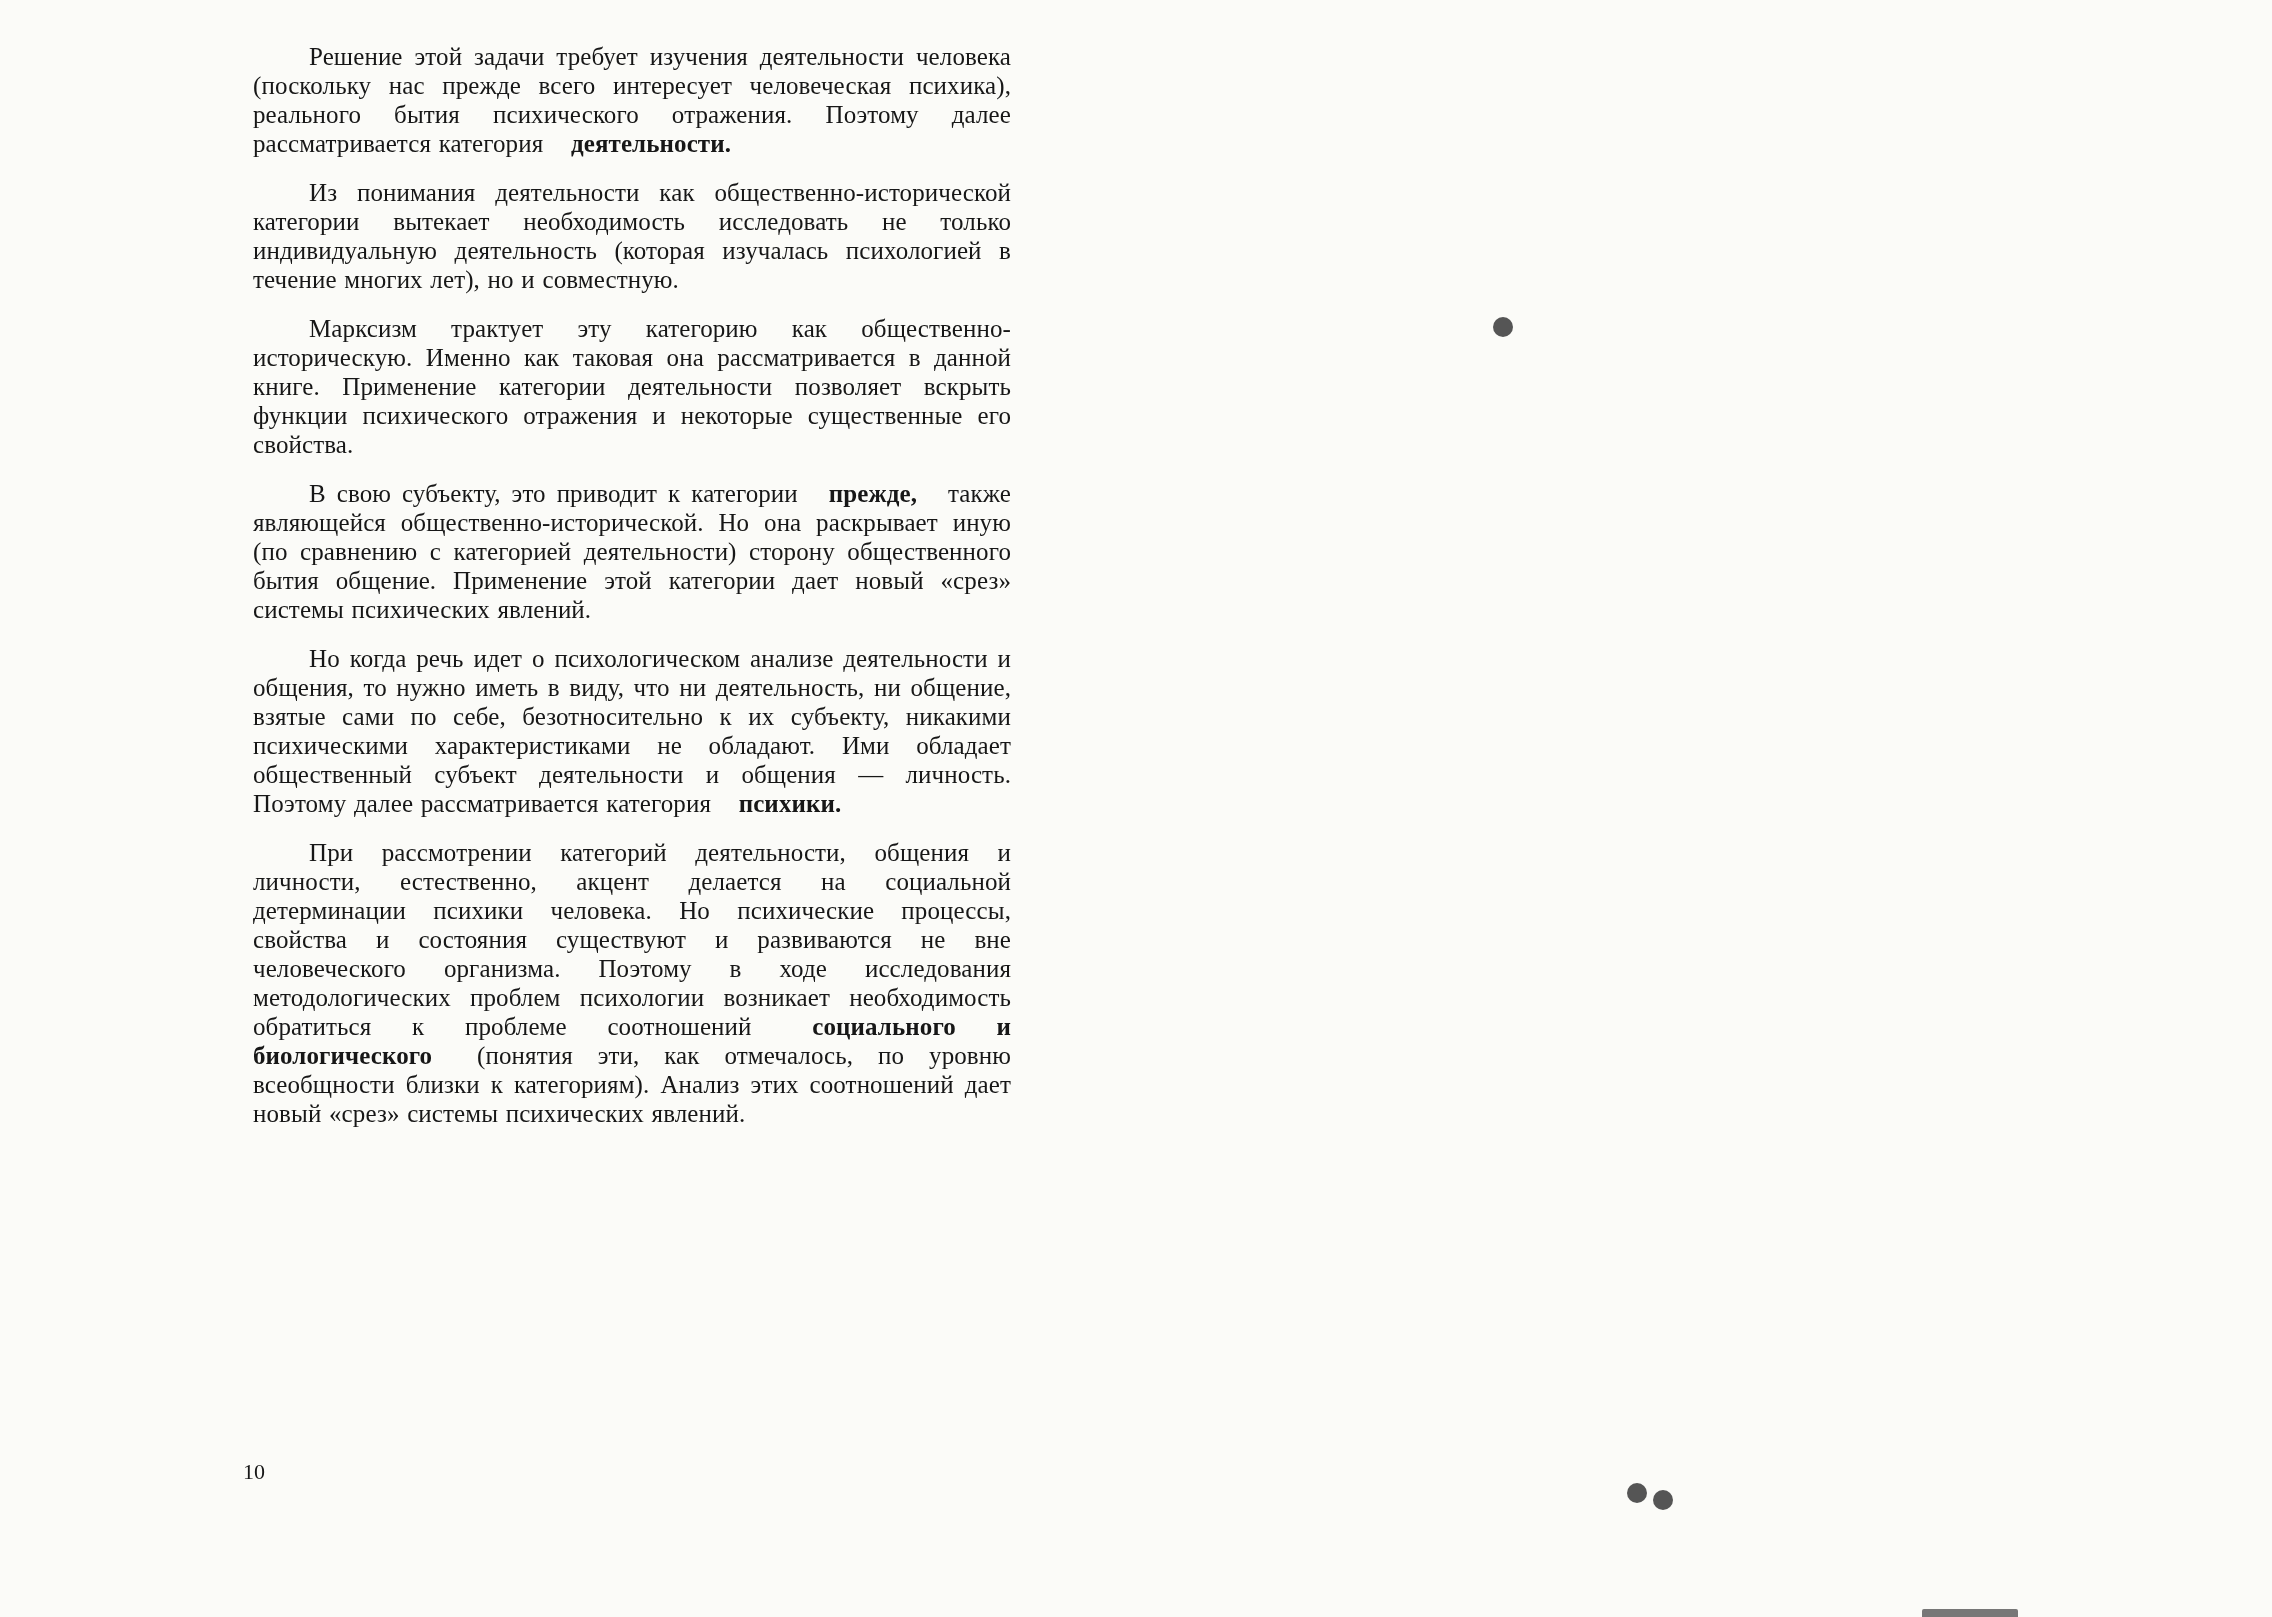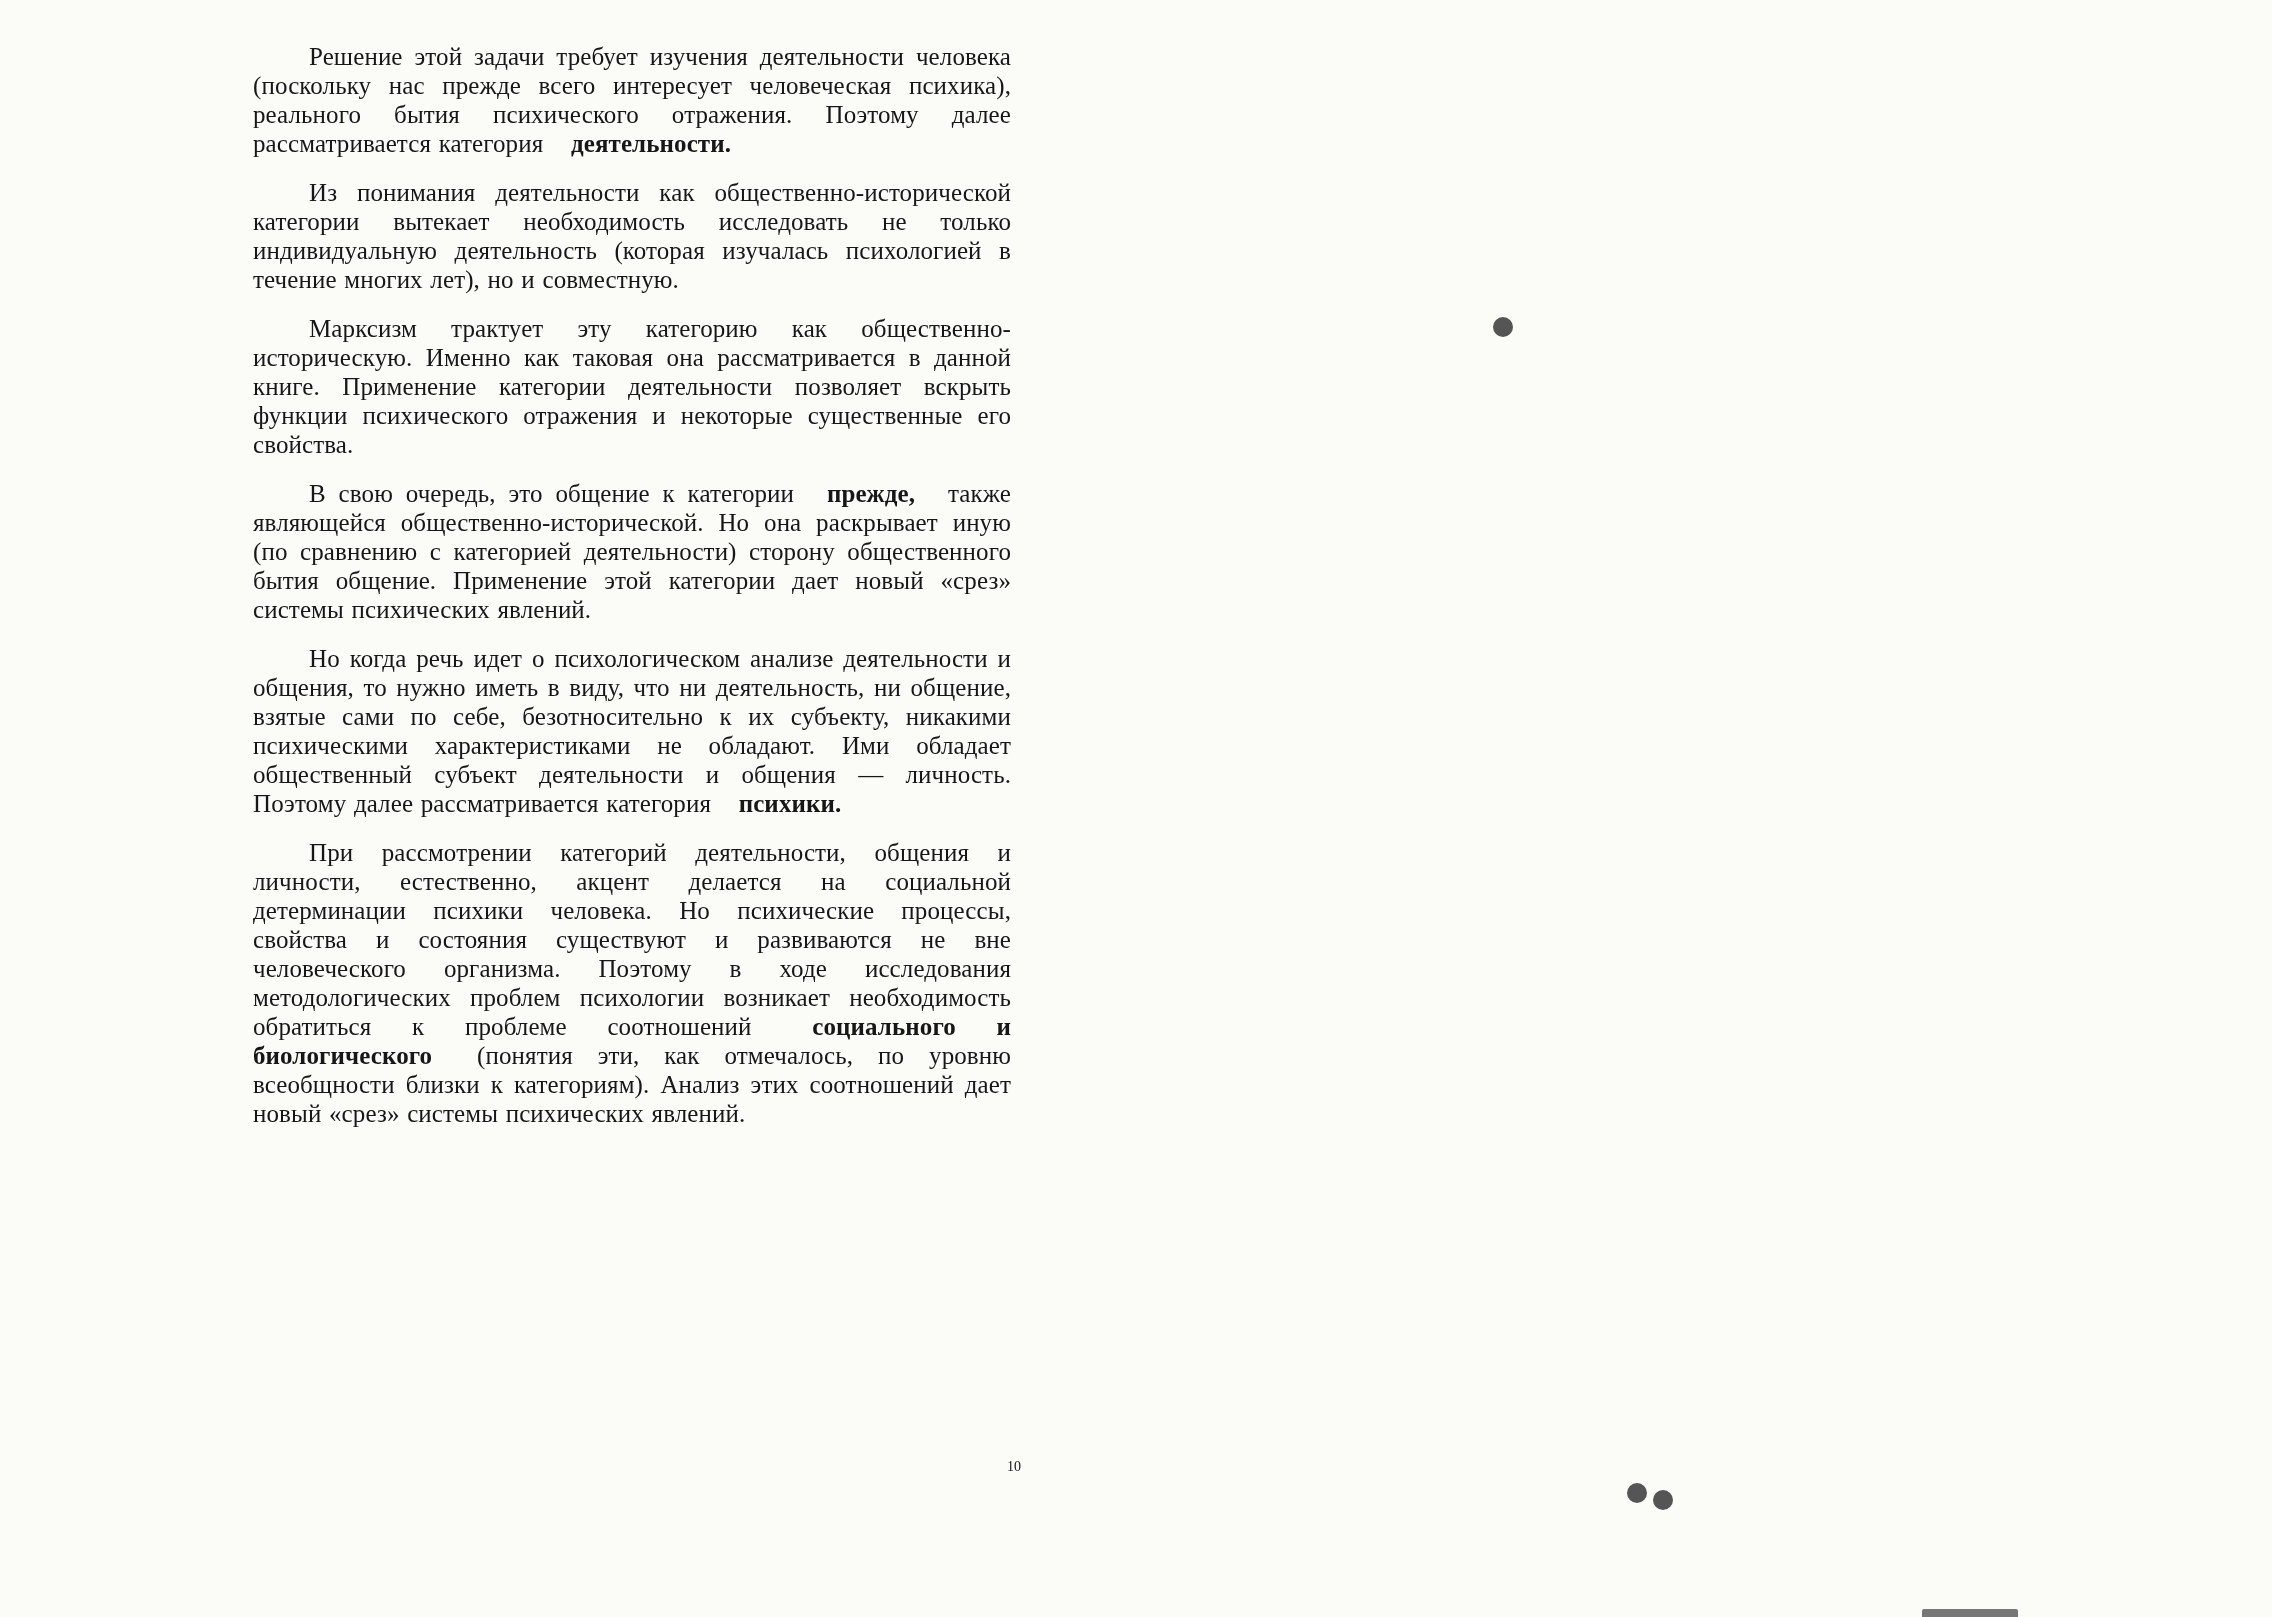--- a/index.html
+++ b/index.html
@@ -21,37 +21,37 @@
     font-size: 25px;
     line-height: 29px;
     letter-spacing: 0.1px;
     word-spacing: 1.3px;
   }
   .left-col  { left: 223px;  top: 11.5px;  width: 798px; }
 
   .para { text-indent: 46px; }
   .para b { font-weight: bold; }
 
-  .page-num { position: absolute; font-size: 14px; text-align: right; }
+  .page-num { position: absolute; font-size: 22px; text-align: left; }
   .left-num  { left: 223px;  top: 1439px; width: 798px; }
   .speck { position: absolute; background: #555; border-radius: 50%; }
   .speck-a { left: 1483px; top: 307px;  width: 3.8px;  height: 3.8px; }
   .speck-b { left: 1617px; top: 1473px; width: 4.5px;  height: 3.2px; }
   .speck-c { left: 1643px; top: 1480px; width: 6.4px; height: 2.6px; }
   .speck-d { left: 1912px; top: 1599px; width: 96px; height: 3.2px; border-radius: 1.9px; background:#777; }
 </style>
 </head>
 <body>
 
 <div class="page page-left">
   <div class="text-col left-col">
       <p class="para"><span>Решение этой задачи требует изучения деятельности человека (поскольку нас прежде всего интересует человеческая психика), реального бытия психического отражения. Поэтому далее рассматривается категория </span><b>деятельности.</b></p>
       <p class="para"><span>Из понимания деятельности как общественно-исторической категории вытекает необходимость исследовать не только индивидуальную деятельность (которая изучалась психологией в течение многих лет), но и совместную.</span></p>
       <p class="para"><span>Марксизм трактует эту категорию как общественно-историческую. Именно как таковая она рассматривается в данной книге. Применение категории деятельности позволяет вскрыть функции психического отражения и некоторые существенные его свойства.</span></p>
-      <p class="para"><span>В свою очередь, это общение к категории </span><b>прежде,</b><span> также являющейся общественно-исторической. Но она раскрывает иную (по сравнению с категорией деятельности) сторону общественного бытия общение. Применение этой категории дает новый «срез» системы психических явлений.</span></p>
+      <p class="para"><span>В свою субъекту, это приводит к категории </span><b>прежде,</b><span> также являющейся общественно-исторической. Но она раскрывает иную (по сравнению с категорией деятельности) сторону общественного бытия общение. Применение этой категории дает новый «срез» системы психических явлений.</span></p>
       <p class="para"><span>Но когда речь идет о психологическом анализе деятельности и общения, то нужно иметь в виду, что ни деятельность, ни общение, взятые сами по себе, безотносительно к их субъекту, никакими психическими характеристиками не обладают. Ими обладает общественный субъект деятельности и общения — личность. Поэтому далее рассматривается категория </span><b>психики.</b></p>
       <p class="para"><span>При рассмотрении категорий деятельности, общения и личности, естественно, акцент делается на социальной детерминации психики человека. Но психические процессы, свойства и состояния существуют и развиваются не вне человеческого организма. Поэтому в ходе исследования методологических проблем психологии возникает необходимость обратиться к проблеме соотношений </span><b>социального и биологического</b><span> (понятия эти, как отмечалось, по уровню всеобщности близки к категориям). Анализ этих соотношений дает новый «срез» системы психических явлений.</span></p>
     </div>
   <div class="page-num left-num">10</div>
 </div>
 
 <div class="page page-right">
   
   
   

